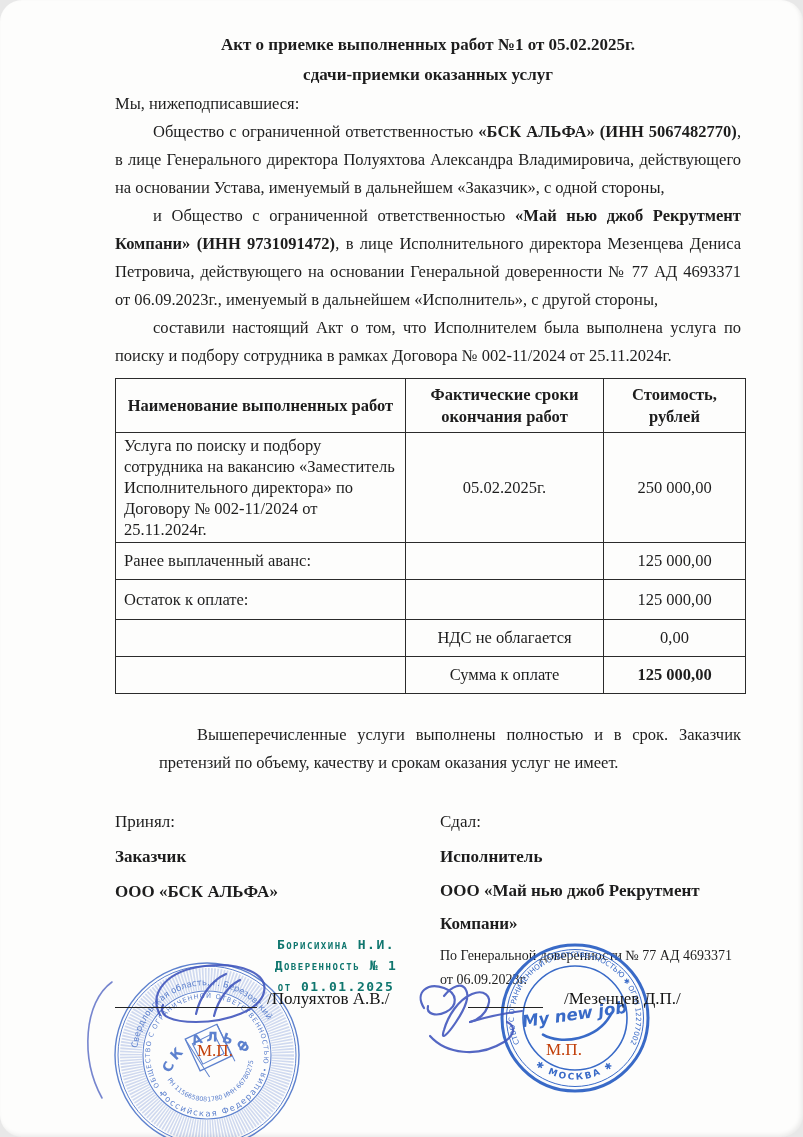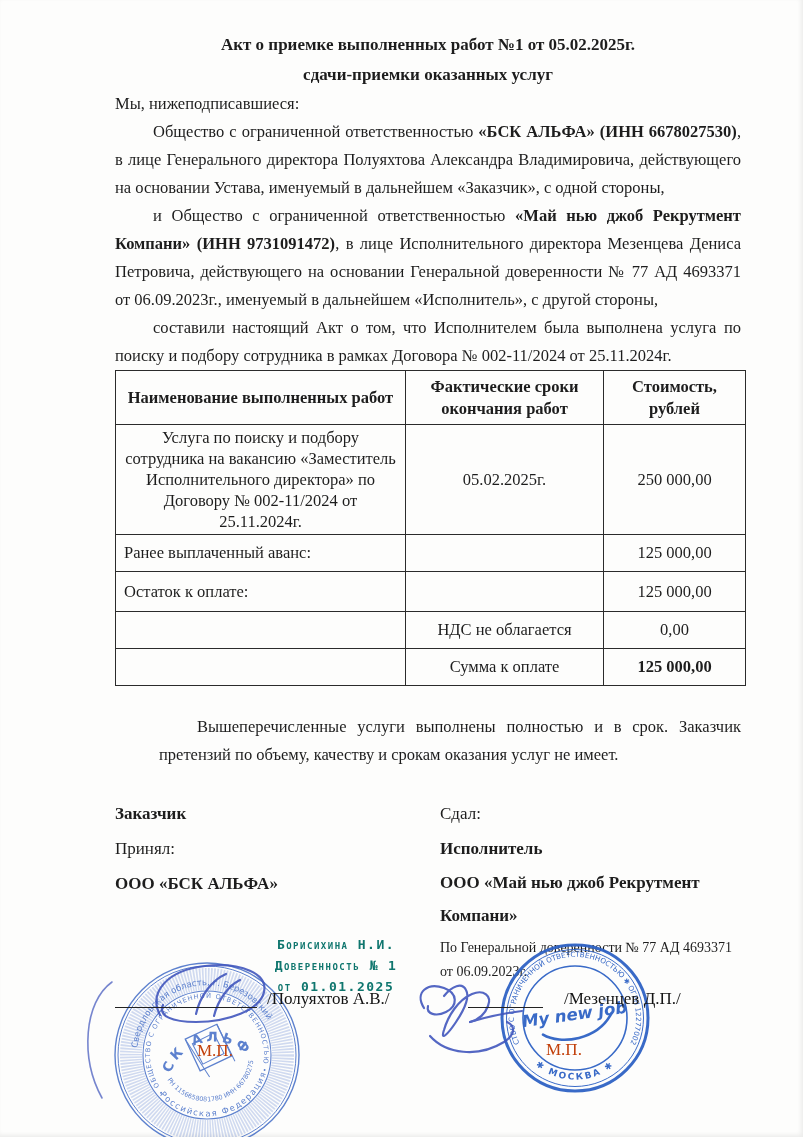--- a/index.html
+++ b/index.html
@@ -1,39 +1,40 @@
 <!DOCTYPE html>
 <html><head>
 <meta charset="utf-8">
 <style>
   html,body{margin:0;padding:0;background:#e8e8e8;}
   .page{
     position:relative;width:803px;height:1137px;margin:0 auto;
     background:#fdfdfc;overflow:hidden;
     font-family:"Liberation Serif",serif;color:#1d1d1d;
     box-shadow:inset -2px -2px 4px rgba(0,0,0,.07);
+    border-radius:22px;
   }
   .content{position:absolute;left:115px;top:30px;width:626px;}
   .title{text-align:center;font-weight:bold;font-size:17px;line-height:30px;}
   .body-text{font-size:16.5px;line-height:28px;text-align:justify;margin:0;}
   .intro{}
   .para{text-indent:38px;}
   b.inline{font-weight:bold;}
 
   table.works{
-    border-collapse:collapse;table-layout:fixed;width:630px;
+    border-collapse:collapse;table-layout:fixed;width:630px;margin-top:8px;
   }
   table.works td,table.works th{
     border:1.5px solid #2b2b2b;font-size:16.5px;vertical-align:middle;
     padding:2px 8px;overflow:hidden;
   }
   th.hdr{font-weight:bold;text-align:center;line-height:22px;height:49px;}
   td.c{text-align:center;}
   td.r{text-align:left;}
-  td.namecell{line-height:21px;text-align:center;height:85px;}
+  td.namecell{line-height:21px;text-align:left;height:85px;}
   tr.row-sm td{height:32px;}
   td.bold{font-weight:bold;}
 
   .closing{margin-top:27px;margin-left:44px;}
 
   .sig-cols{display:flex;margin-top:27px;}
   .sig-col-left{width:325px;}
   .sig-col-right{width:301px;}
   .sig-line{font-size:17px;line-height:35px;}
   .sig-bold{font-weight:bold;}
@@ -59,21 +60,21 @@
 
   <div class="content">
 
     <div class="title">
       <div>Акт о приемке выполненных работ №1 от 05.02.2025г.</div>
       <div>сдачи-приемки оказанных услуг</div>
     </div>
 
     <p class="body-text intro">Мы, нижеподписавшиеся:</p>
 
-    <p class="body-text para"><span>Общество с ограниченной ответственностью </span><b class="inline">«БСК АЛЬФА» (ИНН 6678027530)</b><span>, в лице Генерального директора Полуяхтова Александра Владимировича, действующего на основании Устава, именуемый в дальнейшем «Заказчик», с одной стороны,</span></p>
+    <p class="body-text para"><span>Общество с ограниченной ответственностью </span><b class="inline">«БСК АЛЬФА» (ИНН 5067482770)</b><span>, в лице Генерального директора Полуяхтова Александра Владимировича, действующего на основании Устава, именуемый в дальнейшем «Заказчик», с одной стороны,</span></p>
 
     <p class="body-text para"><span>и Общество с ограниченной ответственностью </span><b class="inline">«Май нью джоб Рекрутмент Компани» (ИНН 9731091472)</b><span>, в лице Исполнительного директора Мезенцева Дениса Петровича, действующего на основании Генеральной доверенности № 77 АД 4693371 от 06.09.2023г., именуемый в дальнейшем «Исполнитель», с другой стороны,</span></p>
 
     <p class="body-text para">составили настоящий Акт о том, что Исполнителем была выполнена услуга по поиску и подбору сотрудника в рамках Договора № 002-11/2024 от 25.11.2024г.</p>
 
     <table class="works">
       <colgroup>
           <col style="width:290px">
           <col style="width:198px">
           <col style="width:142px">
@@ -109,22 +110,22 @@
         <td class="c">Сумма к оплате</td>
         <td class="c bold">125 000,00</td>
       </tr>
     </tbody>
       </table>
 
     <p class="body-text para closing">Вышеперечисленные услуги выполнены полностью и в срок. Заказчик претензий по объему, качеству и срокам оказания услуг не имеет.</p>
 
     <div class="sig-cols">
       <div class="sig-col-left">
+        <div class="sig-line">Принял:</div>
         <div class="sig-line sig-bold">Заказчик</div>
-        <div class="sig-line">Принял:</div>
         <div class="sig-line sig-bold">ООО «БСК АЛЬФА»</div>
       </div>
       <div class="sig-col-right">
         <div class="sig-line">Сдал:</div>
         <div class="sig-line sig-bold">Исполнитель</div>
         <div class="sig-line sig-bold" style="line-height:33px">ООО «Май нью джоб Рекрутмент Компани»</div>
         <div class="sig-small" style="margin-top:4px">По Генеральной доверенности № 77 АД 4693371</div>
         <div class="sig-small">от 06.09.2023г.</div>
       </div>
     </div>

